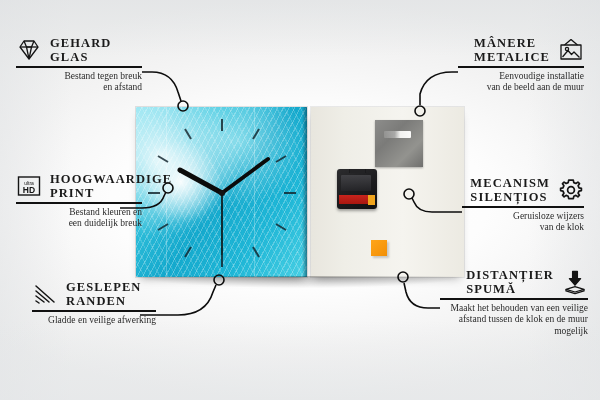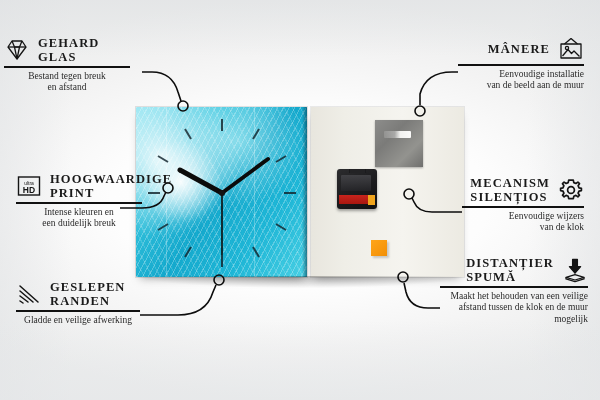--- a/index.html
+++ b/index.html
@@ -216,21 +216,21 @@
     background: #111;
     width: 100%;
   }
   .callout .desc {
     font-family: "Liberation Serif", serif;
     font-size: 9.5px;
     color: #2a2a2a;
     line-height: 11.5px;
     margin-top: 3px;
   }
-  .callout.left .desc { text-align: center; }
+  .callout.left .desc { text-align: right; }
   .callout.right .desc { text-align: right; }
 
   .icon {
     width: 26px;
     height: 26px;
     flex: 0 0 26px;
     display: block;
   }
   .icon svg { display: block; }
 
@@ -314,21 +314,21 @@
       <circle cx="420" cy="111" r="5" fill="none" stroke="#0d0d0d" stroke-width="1.6"></circle>
 
       <path d="M462,212 L432,212 Q418,212 414,202 L412,198"></path>
       <circle cx="409" cy="194" r="5" fill="none" stroke="#0d0d0d" stroke-width="1.6"></circle>
 
       <path d="M440,308 L428,308 Q410,308 406,292 L404,283"></path>
       <circle cx="403" cy="277" r="5" fill="none" stroke="#0d0d0d" stroke-width="1.6"></circle>
     </g>
   </svg>
 
-  <div class="callout left" style="left:4px; top:36px; width:126px;">
+  <div class="callout left" style="left:16px; top:36px; width:126px;">
     <div class="heading">
       <span class="icon">
         <svg viewBox="0 0 26 26" width="26" height="26">
           <g fill="none" stroke="#141414" stroke-width="1.3" stroke-linejoin="round">
             <path d="M4 10 L8 4 L18 4 L22 10 L13 22 Z"></path>
             <path d="M4 10 L22 10"></path>
             <path d="M8 4 L10.5 10 L13 22"></path>
             <path d="M18 4 L15.5 10 L13 22"></path>
             <path d="M10.5 10 L15.5 10"></path>
           </g>
@@ -345,44 +345,44 @@
       <span class="icon">
         <svg viewBox="0 0 26 26" width="26" height="26">
           <rect x="2.5" y="4" width="21" height="18" fill="none" stroke="#141414" stroke-width="1.4"></rect>
           <text x="13" y="11.8" text-anchor="middle" font-family="Liberation Sans, sans-serif" font-size="5" fill="#141414">ultra</text>
           <text x="13" y="19.6" text-anchor="middle" font-family="Liberation Sans, sans-serif" font-size="8.5" font-weight="bold" fill="#141414">HD</text>
         </svg>
       </span>
       <span class="title"><span>HOOGWAARDIGE</span><br><span>PRINT</span></span>
     </div>
     <div class="rule"></div>
-    <div class="desc"><span>Intense kleuren en</span><br><span>een duidelijk breuk</span></div>
-  </div>
-
-  <div class="callout left" style="left:16px; top:280px; width:124px;">
+    <div class="desc"><span>Bestand kleuren en</span><br><span>een duidelijk breuk</span></div>
+  </div>
+
+  <div class="callout left" style="left:32px; top:280px; width:124px;">
     <div class="heading">
       <span class="icon">
         <svg viewBox="0 0 26 26" width="26" height="26">
           <g stroke="#141414" stroke-width="1.5" stroke-linecap="round">
             <line x1="4" y1="5" x2="22" y2="21"></line>
             <line x1="4" y1="10" x2="17" y2="21"></line>
             <line x1="4" y1="15" x2="12" y2="21"></line>
             <line x1="4" y1="20" x2="7" y2="22"></line>
           </g>
         </svg>
       </span>
       <span class="title"><span>GESLEPEN</span><br><span>RANDEN</span></span>
     </div>
     <div class="rule"></div>
     <div class="desc"><span>Gladde en veilige afwerking</span></div>
   </div>
 
   <div class="callout right" style="left:458px; top:36px; width:126px;">
     <div class="heading">
-      <span class="title"><span>MÂNERE</span><br></span>
+      <span class="title"><span>MÂNERE</span><br><span>METALICE</span></span>
       <span class="icon">
         <svg viewBox="0 0 26 26" width="26" height="26">
           <g fill="none" stroke="#141414" stroke-width="1.3" stroke-linejoin="round">
             <rect x="3" y="8" width="20" height="14"></rect>
             <path d="M13 2.5 L6.5 8 M13 2.5 L19.5 8"></path>
             <path d="M4.5 20 L10 13.5 L13.5 17.5 L16 15 L21.5 20.5"></path>
             <circle cx="9" cy="12" r="1.6"></circle>
           </g>
         </svg>
       </span>
@@ -397,24 +397,24 @@
       <span class="icon">
         <svg viewBox="0 0 26 26" width="26" height="26">
           <g fill="none" stroke="#141414" stroke-width="1.7" stroke-linejoin="round">
             <path d="M13 3.2 l2.3 0 0.5 2.4 2.1 0.9 2-1.4 1.6 1.6 -1.4 2 0.9 2.1 2.4 0.5 0 2.3 -2.4 0.5 -0.9 2.1 1.4 2 -1.6 1.6 -2-1.4 -2.1 0.9 -0.5 2.4 -2.3 0 -2.3 0 -0.5-2.4 -2.1-0.9 -2 1.4 -1.6-1.6 1.4-2 -0.9-2.1 -2.4-0.5 0-2.3 2.4-0.5 0.9-2.1 -1.4-2 1.6-1.6 2 1.4 2.1-0.9 0.5-2.4 2.3 0 Z"></path>
             <circle cx="13" cy="13" r="3.4"></circle>
           </g>
         </svg>
       </span>
     </div>
     <div class="rule"></div>
-    <div class="desc"><span>Eenvoudige wijzers</span><br><span>van de klok</span></div>
-  </div>
-
-  <div class="callout right" style="left:440px; top:256px; width:148px;">
+    <div class="desc"><span>Geruisloze wijzers</span><br><span>van de klok</span></div>
+  </div>
+
+  <div class="callout right" style="left:440px; top:268px; width:148px;">
     <div class="heading">
       <span class="title"><span>DISTANȚIER</span><br><span>SPUMĂ</span></span>
       <span class="icon">
         <svg viewBox="0 0 26 26" width="26" height="26">
           <g fill="none" stroke="#141414" stroke-width="1.3" stroke-linejoin="round">
             <path d="M10.6 2.5 h4.8 v7.2 h3.2 L13 16.2 L7.4 9.7 h3.2 Z" fill="#141414"></path>
             <path d="M13 17.6 L22 20.3 L13 23 L4 20.3 Z"></path>
             <path d="M4 20.3 v1.6 L13 24.6 L22 21.9 v-1.6"></path>
           </g>
         </svg>

